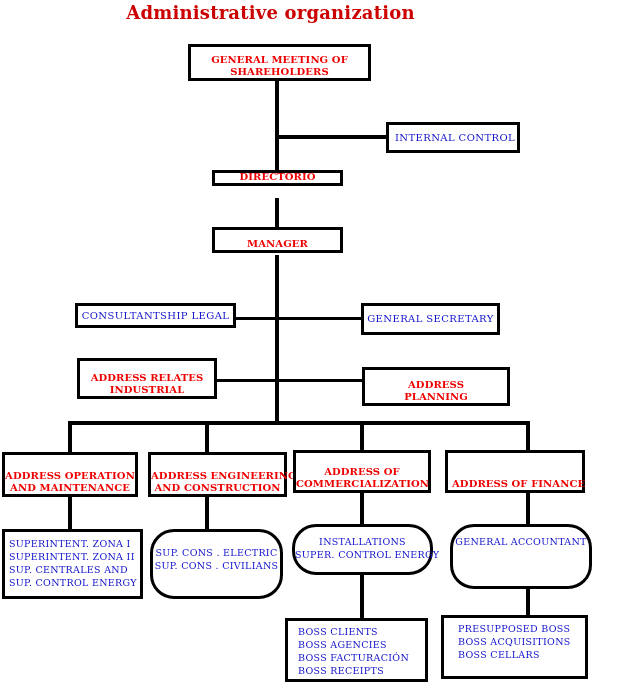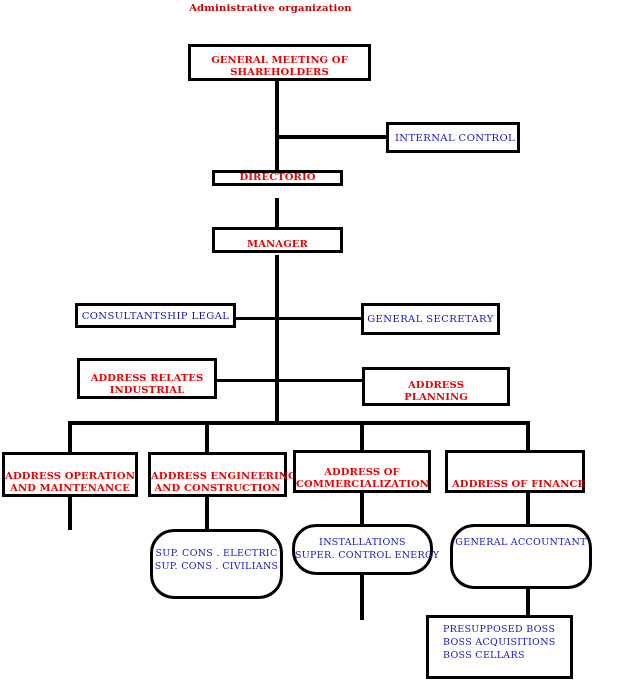--- a/index.html
+++ b/index.html
@@ -18,21 +18,21 @@
   }
   .title {
     position: absolute;
     left: 0;
     top: 2px;
     width: 617px;
     text-align: center;
     color: #cc0000;
     font-family: "DejaVu Serif", "Liberation Serif", serif;
     font-weight: bold;
-    font-size: 10px;
+    font-size: 18px;
     letter-spacing: 0.2px;
     white-space: nowrap;
   }
   .title .t-inner { display: inline-block; transform: translateX(-38px); }
 
   .box {
     position: absolute;
     box-sizing: border-box;
     background: #ffffff;
     border: 3px solid #000000;
@@ -189,20 +189,28 @@
       <div>COMMERCIALIZATION</div>
     </div>
   </div>
 
   <div class="box red" style="left:445px; top:450px; width:140px; height:43px; justify-content:flex-start;">
     <div class="lines" style="padding-left:4px;">
       <div>ADDRESS OF FINANCE</div>
     </div>
   </div>
 
+  <div class="box blue leaf" style="left:2px; top:529px; width:141px; height:70px;">
+    <div class="lines" style="padding-left:4px;">
+      <div>SUPERINTENT. ZONA I</div>
+      <div>SUPERINTENT. ZONA II</div>
+      <div>SUP. CENTRALES AND</div>
+      <div>SUP. CONTROL ENERGY</div>
+    </div>
+  </div>
 
   <div class="box blue leaf ctr" style="left:150px; top:529px; width:133px; height:70px;">
     <div class="lines" style="padding-top:14px;">
       <div>SUP. CONS . ELECTRIC</div>
       <div>SUP. CONS . CIVILIANS</div>
     </div>
   </div>
 
   <div class="box blue leaf ctr" style="left:292px; top:524px; width:141px; height:51px;">
     <div class="lines" style="padding-top:8px;">
@@ -210,22 +218,30 @@
       <div>SUPER. CONTROL ENERGY</div>
     </div>
   </div>
 
   <div class="box blue leaf ctr" style="left:450px; top:524px; width:142px; height:65px;">
     <div class="lines" style="padding-top:8px;">
       <div>GENERAL ACCOUNTANT</div>
     </div>
   </div>
 
-
-  <div class="box blue leaf" style="left:426px; top:615px; width:147px; height:64px;">
+  <div class="box blue leaf" style="left:285px; top:618px; width:143px; height:64px;">
+    <div class="lines" style="padding-left:10px; padding-top:4px;">
+      <div>BOSS CLIENTS</div>
+      <div>BOSS AGENCIES</div>
+      <div>BOSS FACTURACIÓN</div>
+      <div>BOSS RECEIPTS</div>
+    </div>
+  </div>
+
+  <div class="box blue leaf" style="left:441px; top:615px; width:147px; height:64px;">
     <div class="lines" style="padding-left:14px; padding-top:4px;">
       <div>PRESUPPOSED BOSS</div>
       <div>BOSS ACQUISITIONS</div>
       <div>BOSS CELLARS</div>
     </div>
   </div>
 
 </div>
 
 </body></html>

